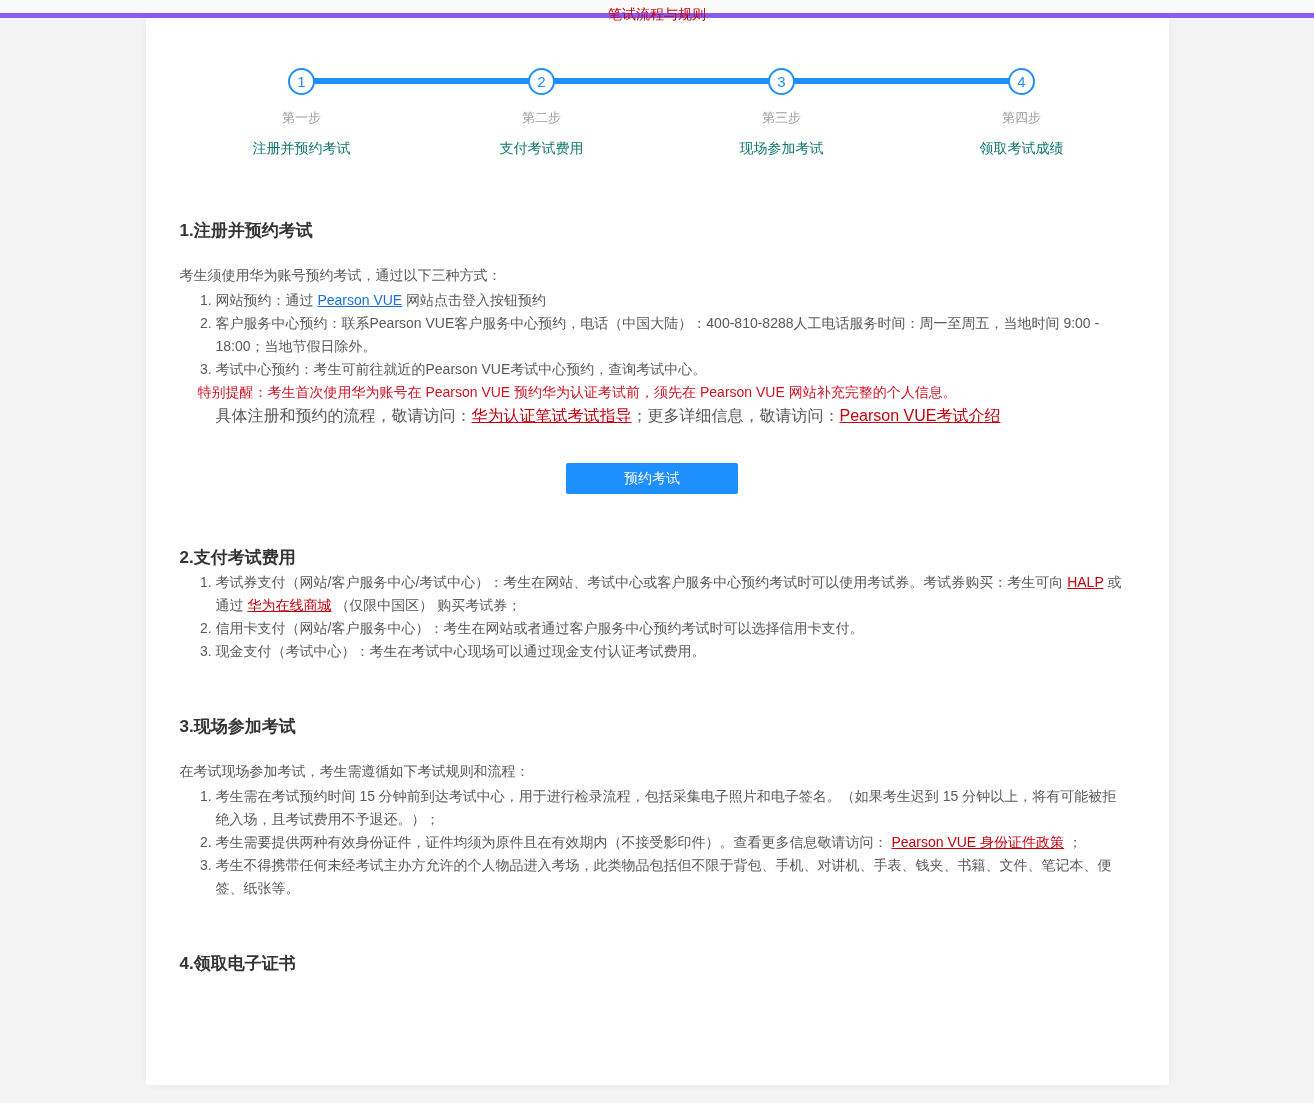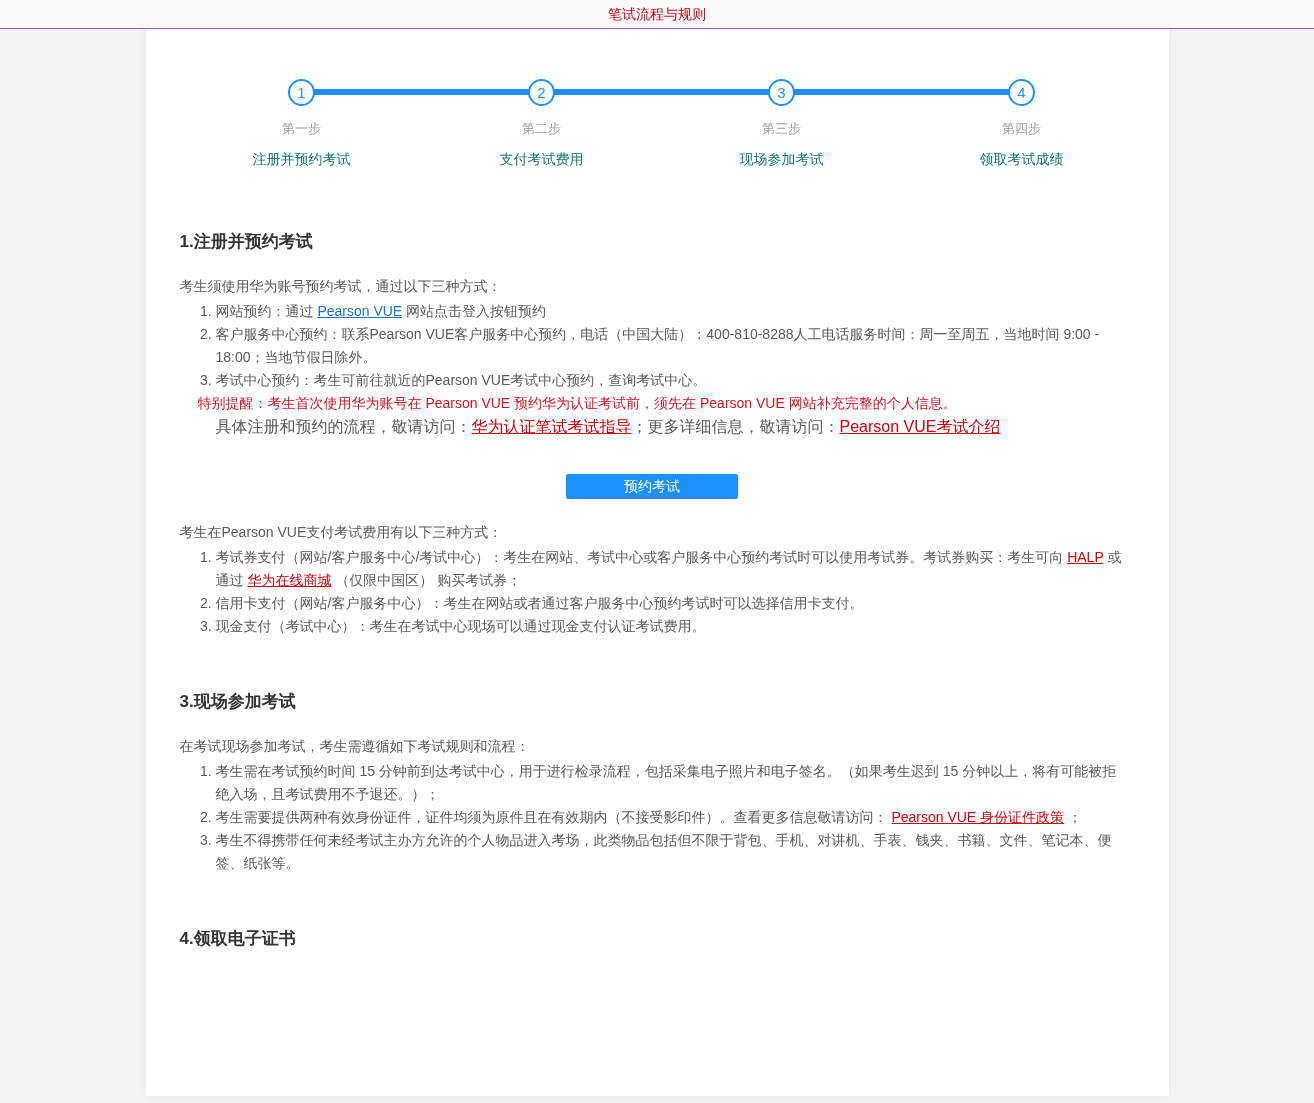--- a/index.html
+++ b/index.html
@@ -5,23 +5,23 @@
   * { box-sizing: border-box; margin: 0; padding: 0; }
   html, body {
     font-family: "Liberation Sans", "DejaVu Sans", sans-serif;
     background: #f4f4f4;
     color: #595959;
   }
   body { width: 1314px; height: 1103px; overflow: hidden; }
 
   
   .topbar {
-    height: 29px;
+    height: 18px;
     background: #fafafa;
-    border-bottom: 1px solid #8b5cf6;
+    border-bottom: 5px solid #8b5cf6;
   }
   .tabs {
     width: 1023px;
     margin: 0 auto;
     display: flex;
     height: 100%;
   }
   .tab {
     flex: 1;
     text-align: center;
@@ -133,21 +133,21 @@
     display: block;
     margin: 36px auto 0;
     border: none;
     background: #1e8fff;
     color: #ffffff;
     font-size: 14px;
     font-family: inherit;
     cursor: pointer;
     border-radius: 2px;
   }
-  .btn-book   { width: 172px; height: 25px; }
+  .btn-book   { width: 172px; height: 31px; }
 </style>
 </head>
 <body>
 
 <div class="topbar">
   <div class="tabs">
     <div class="tab active">笔试流程与规则</div>
   </div>
 </div>
 
@@ -184,21 +184,21 @@
     <p class="intro">考生须使用华为账号预约考试，通过以下三种方式：</p>
     <ol class="items">
       <li><span>网站预约：通过 </span><a class="blue-link">Pearson VUE</a><span> 网站点击登入按钮预约</span></li>
       <li>客户服务中心预约：联系Pearson VUE客户服务中心预约，电话（中国大陆）：400-810-8288人工电话服务时间：周一至周五，当地时间 9:00 - 18:00；当地节假日除外。</li>
       <li>考试中心预约：考生可前往就近的Pearson VUE考试中心预约，查询考试中心。</li>
     </ol>
     <p class="notice1">特别提醒：考生首次使用华为账号在 Pearson VUE 预约华为认证考试前，须先在 Pearson VUE 网站补充完整的个人信息。</p>
     <p class="notice2"><span>具体注册和预约的流程，敬请访问：</span><a class="red-link">华为认证笔试考试指导</a><span>；更多详细信息，敬请访问：</span><a class="red-link">Pearson VUE考试介绍</a></p>
     <button class="btn btn-book">预约考试</button>
 
-    <p class="intro">考生在Pearson VUE支付考试费用有以下三种方式：</p>
+    <h2 class="sec-heading">2.支付考试费用</h2>
     <ol class="items">
       <li><span>考试券支付（网站/客户服务中心/考试中心）：考生在网站、考试中心或客户服务中心预约考试时可以使用考试券。考试券购买：考生可向 </span><a class="red-link">HALP</a><span> 或通过 </span><a class="red-link">华为在线商城</a><span> （仅限中国区） 购买考试券；</span></li>
       <li>信用卡支付（网站/客户服务中心）：考生在网站或者通过客户服务中心预约考试时可以选择信用卡支付。</li>
       <li>现金支付（考试中心）：考生在考试中心现场可以通过现金支付认证考试费用。</li>
     </ol>
 
     <h2 class="sec-heading">3.现场参加考试</h2>
     <p class="intro">在考试现场参加考试，考生需遵循如下考试规则和流程：</p>
     <ol class="items">
       <li>考生需在考试预约时间 15 分钟前到达考试中心，用于进行检录流程，包括采集电子照片和电子签名。（如果考生迟到 15 分钟以上，将有可能被拒绝入场，且考试费用不予退还。）；</li>

